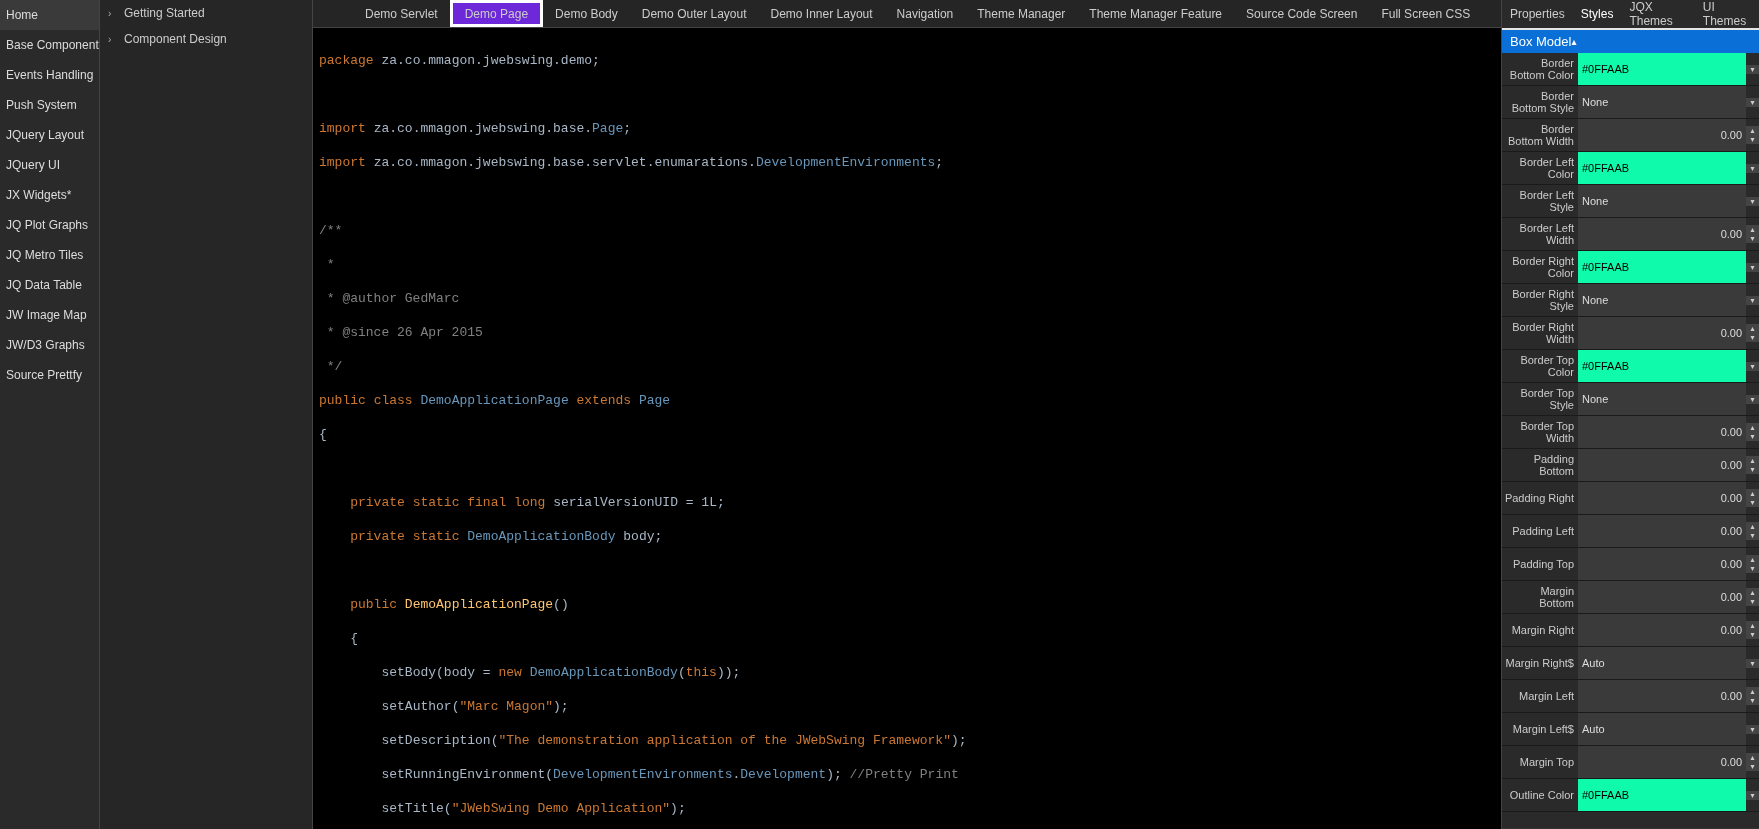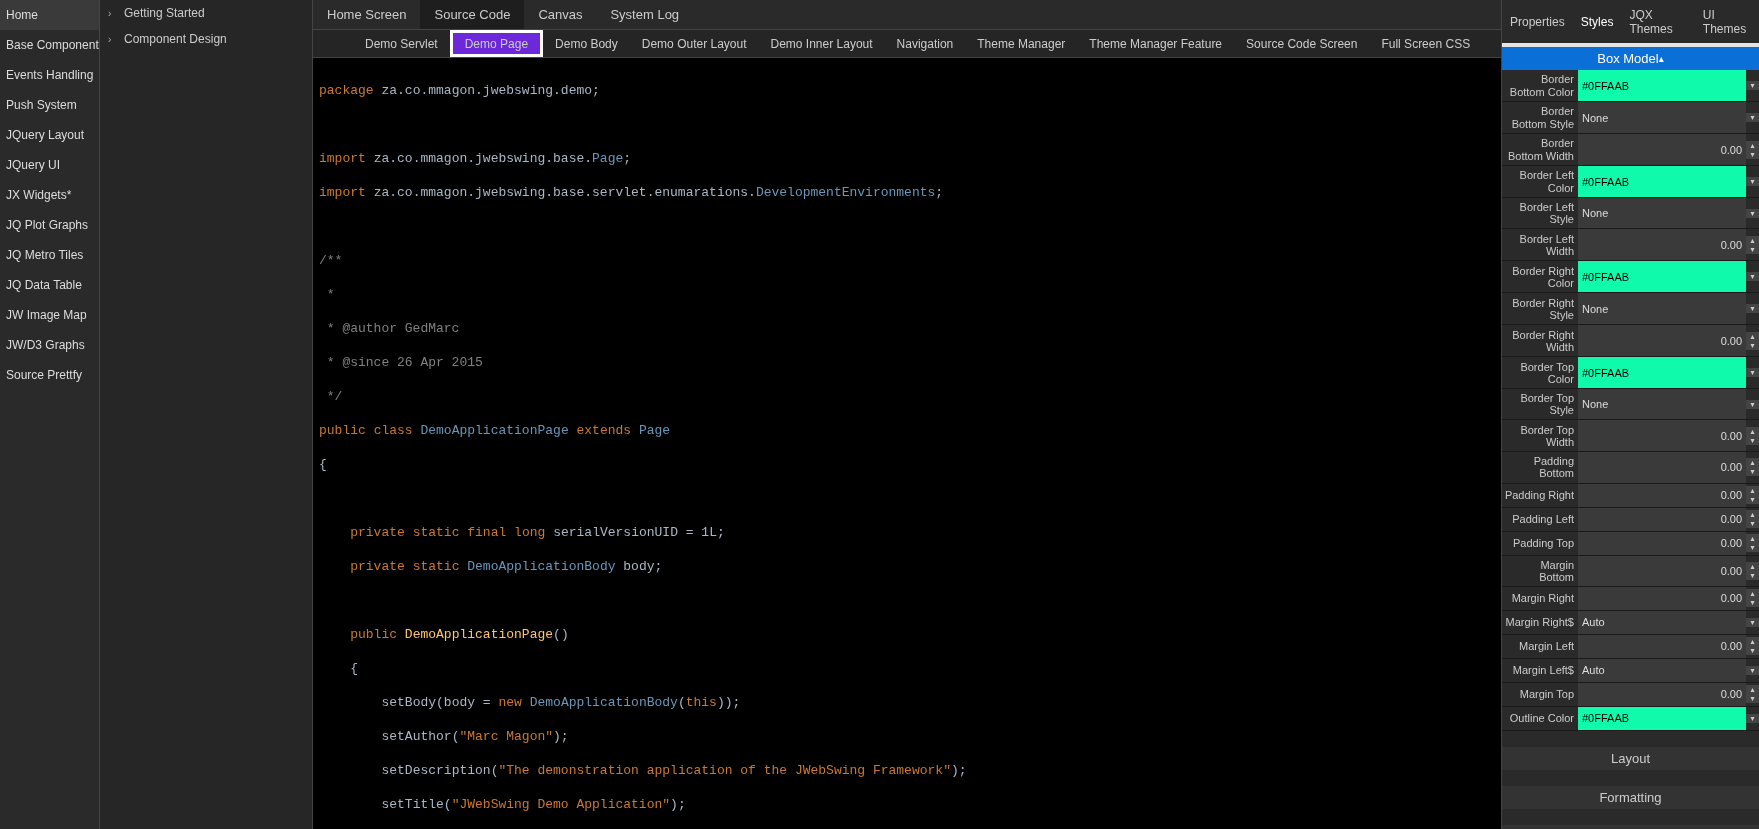--- a/index.html
+++ b/index.html
@@ -114,42 +114,42 @@
 .right-panel {
   width: 258px;
   background: #2a2a2a;
   border-left: 1px solid #444;
   display: flex;
   flex-direction: column;
 }
 .right-tabs {
   display: flex;
   background: #2a2a2a;
-  border-bottom: 4px solid #e5e5e5;
-  height: 47px;
+  border-bottom: 2px solid #e5e5e5;
+  height: 30px;
   align-items: stretch;
 }
 .right-tabs .tab {
   padding: 6px 8px;
   color: #ccc;
   cursor: pointer;
   font-size: 12px;
   display: flex;
   align-items: center;
 }
 .right-tabs .tab.active {
   color: #fff;
 }
 .section-header {
   background: #0a6fd6;
   color: #fff;
   padding: 4px 8px;
   font-size: 13px;
   display: flex;
-  justify-content: center;
+  justify-content: flex-start;
   align-items: center;
 }
 .section-header.collapsed {
   background: #333;
   color: #ccc;
   margin-top: 16px;
 }
 .section-header .chev {
   font-size: 10px;
 }
@@ -180,21 +180,21 @@
   display: flex;
   align-items: center;
   position: relative;
 }
 .prop-value input {
   width: 100%;
   height: 100%;
   background: #3a3a3a;
   border: none;
   color: #ddd;
-  padding: 2px 4px;
+  padding: 10px 4px;
   font-size: 11px;
   font-family: inherit;
 }
 .prop-value input.color-input {
   background: #0FFAAB;
   color: #000;
 }
 .prop-value .spin, .prop-value .dd {
   width: 14px;
   display: flex;
@@ -240,26 +240,20 @@
     <span class="arrow">›</span>
     <span>Getting Started</span>
   </div>
   <div class="tree-item">
     <span class="arrow">›</span>
     <span>Component Design</span>
   </div>
 </div>
 
 <div class="main">
-  <div class="top-tabs">
-    <div class="tab">Home Screen</div>
-    <div class="tab active">Source Code</div>
-    <div class="tab">Canvas</div>
-    <div class="tab">System Log</div>
-  </div>
   <div class="sub-tabs">
     <div class="tab">Demo Servlet</div>
     <div class="tab active">Demo Page</div>
     <div class="tab">Demo Body</div>
     <div class="tab">Demo Outer Layout</div>
     <div class="tab">Demo Inner Layout</div>
     <div class="tab">Navigation</div>
     <div class="tab">Theme Manager</div>
     <div class="tab">Theme Manager Feature</div>
     <div class="tab">Source Code Screen</div>
@@ -280,20 +274,21 @@
 <div class="line"><span class="pln">{</span></div>
 <div class="line"> </div>
 <div class="line">    <span class="kw">private</span> <span class="kw">static</span> <span class="kw">final</span> <span class="kw">long</span> <span class="pln">serialVersionUID = 1L;</span></div>
 <div class="line">    <span class="kw">private</span> <span class="kw">static</span> <span class="cls">DemoApplicationBody</span> <span class="pln">body;</span></div>
 <div class="line"> </div>
 <div class="line">    <span class="kw">public</span> <span class="fn">DemoApplicationPage</span><span class="pln">()</span></div>
 <div class="line">    <span class="pln">{</span></div>
 <div class="line">        <span class="pln">setBody(body = </span><span class="kw">new</span> <span class="cls">DemoApplicationBody</span><span class="pln">(</span><span class="kw">this</span><span class="pln">));</span></div>
 <div class="line">        <span class="pln">setAuthor(</span><span class="str">"Marc Magon"</span><span class="pln">);</span></div>
 <div class="line">        <span class="pln">setDescription(</span><span class="str">"The demonstration application of the JWebSwing Framework"</span><span class="pln">);</span></div>
+<div class="line">        <span class="pln">setRunningEnvironment(</span><span class="cls">DevelopmentEnvironments</span><span class="pln">.</span><span class="cls">Development</span><span class="pln">);</span> <span class="cmt">//Pretty Print</span></div>
 <div class="line">        <span class="pln">setTitle(</span><span class="str">"JWebSwing Demo Application"</span><span class="pln">);</span></div>
 
 
 
 
 
 
 
 
   </div>

